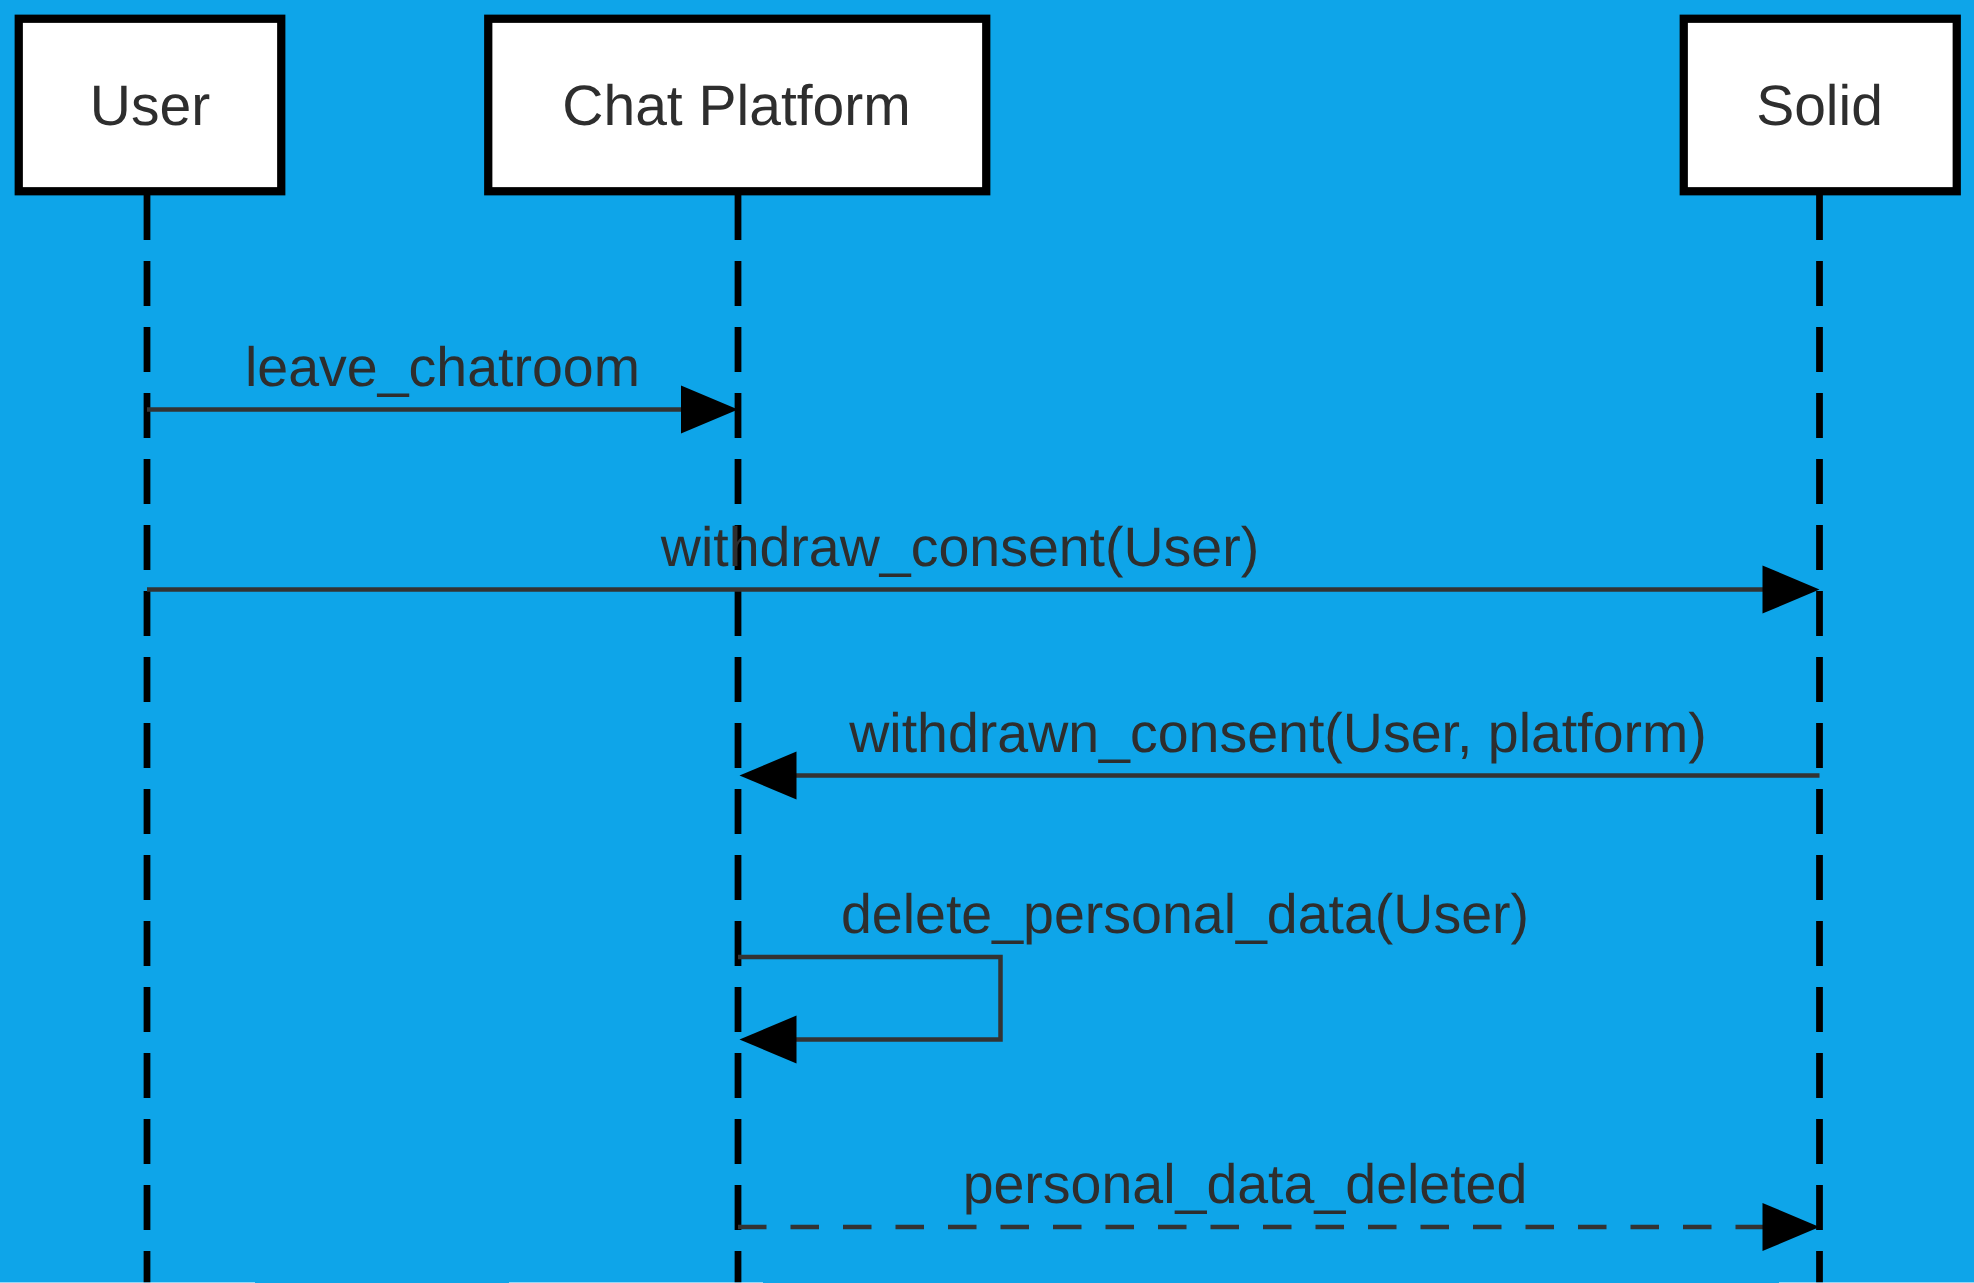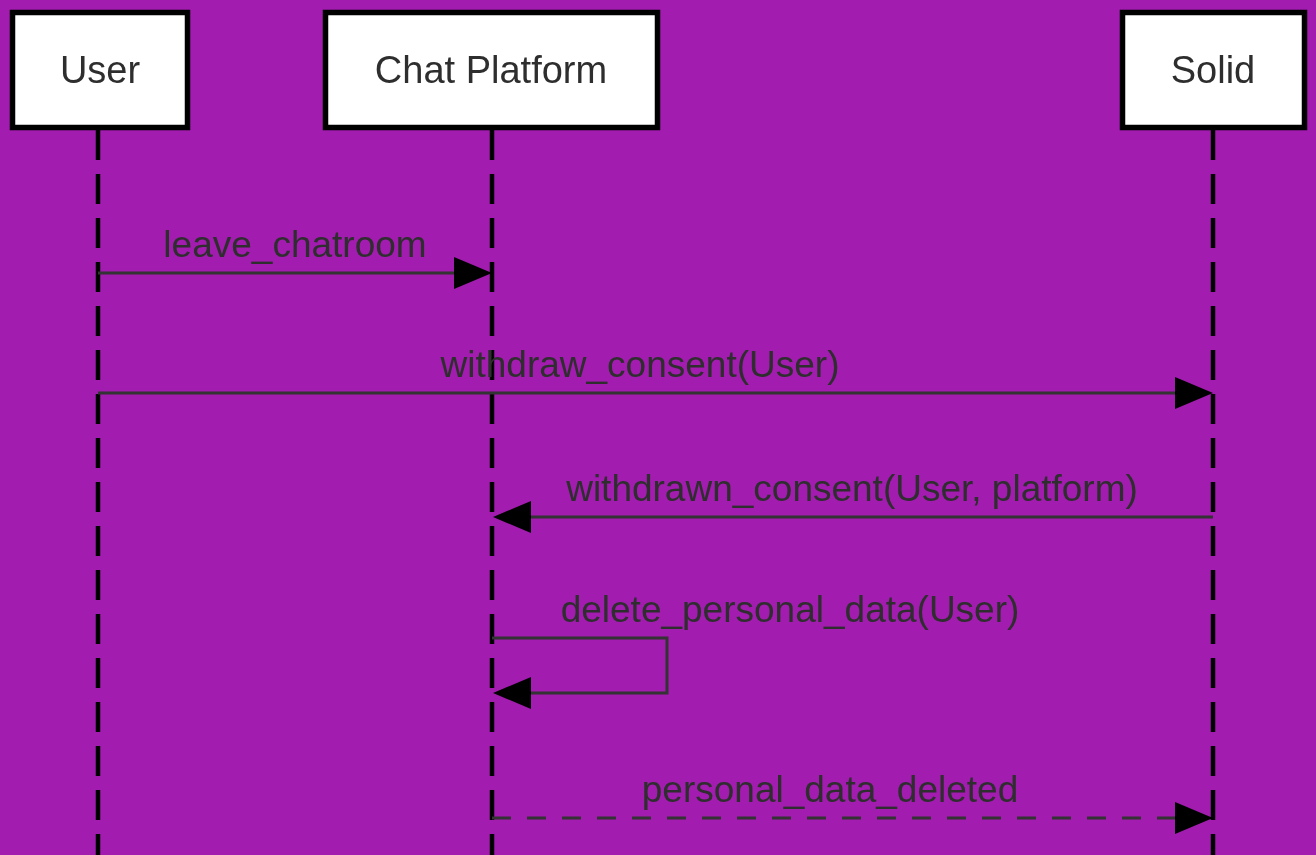--- a/index.html
+++ b/index.html
@@ -4,21 +4,21 @@
 <style>
   html, body {
     margin: 0;
     padding: 0;
     background: #ffffff;
   }
   .diagram-stage {
     position: relative;
     width: 1316px;
     height: 855px;
-    background: #a21caf;
+    background: #0ea5e9;
     overflow: hidden;
     font-family: "Liberation Sans", sans-serif;
   }
   svg { display: block; }
   .actor-box {
     fill: #ffffff;
     stroke: #000000;
     stroke-width: 5.5;
   }
   .actor-label {

